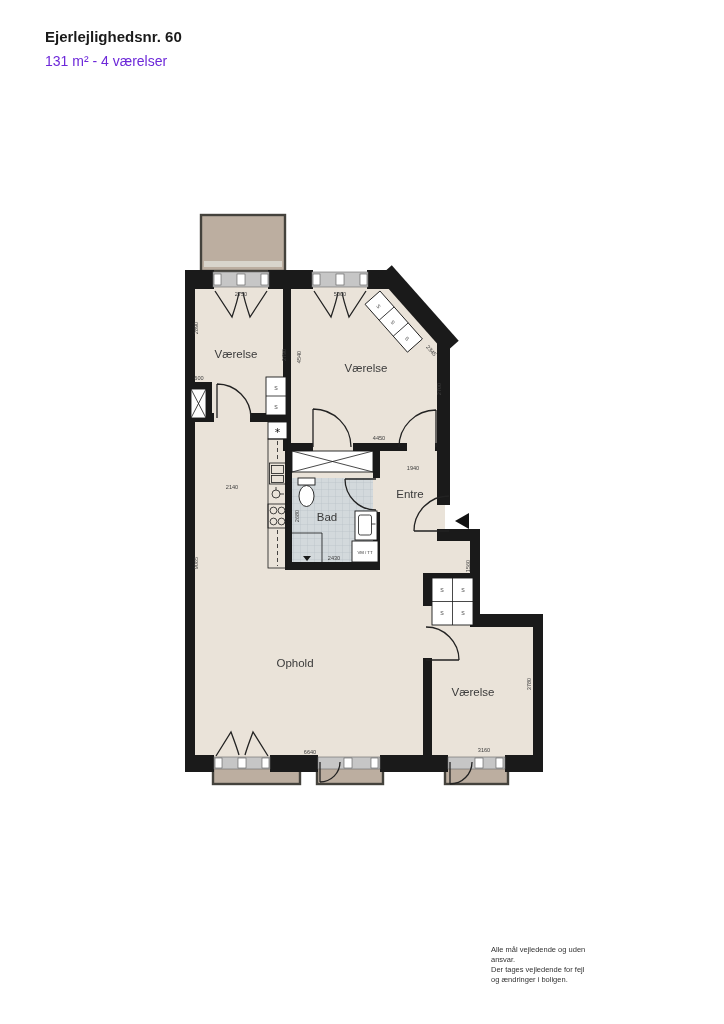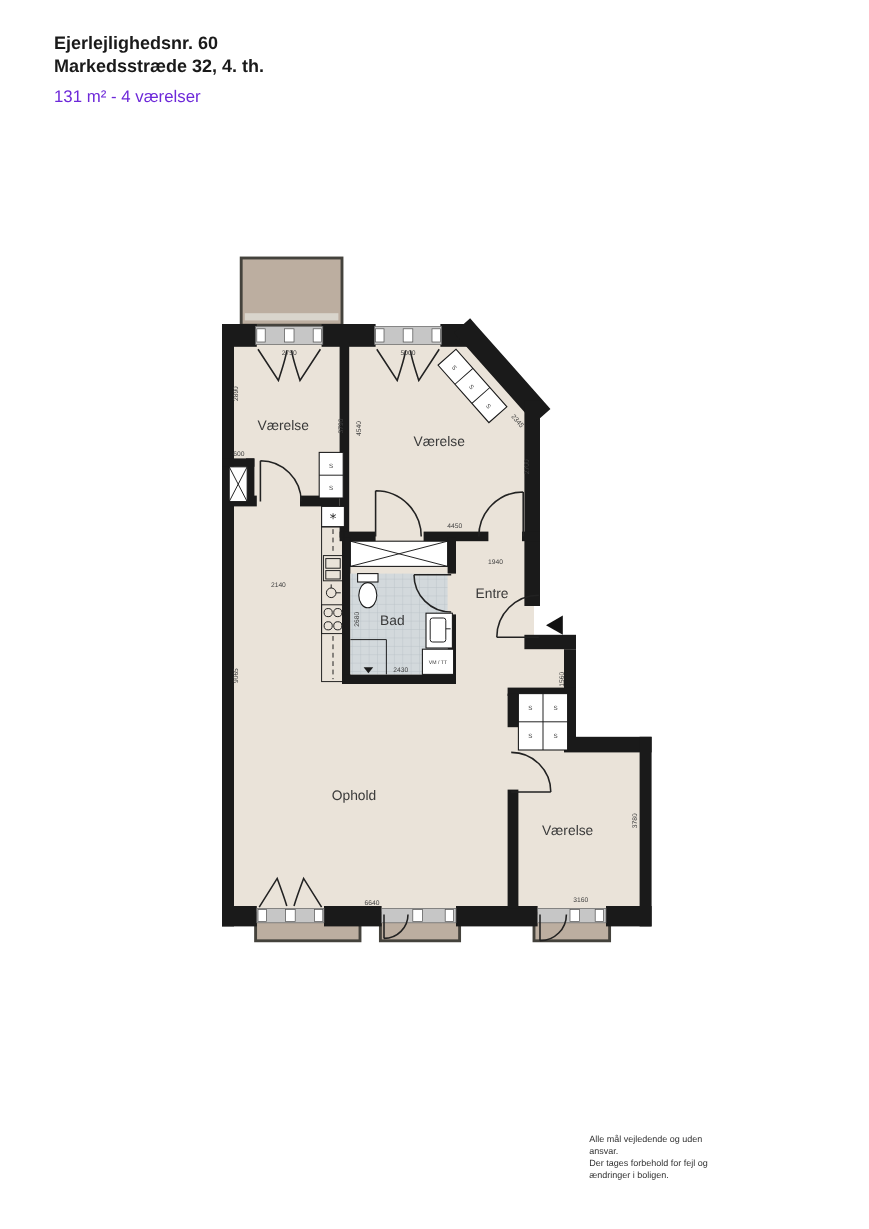--- a/index.html
+++ b/index.html
@@ -26,21 +26,20 @@
   .vmlbl{font-family:"Liberation Sans","DejaVu Sans",sans-serif;font-size:4.3px;fill:#333;text-anchor:middle;}
   .klbl{font-family:"DejaVu Sans",sans-serif;font-size:11px;fill:#111;text-anchor:middle;}
 </style>
 </head>
 <body>
 
 <div class="page">
 
   <div class="header">
     <div class="t1">Ejerlejlighedsnr. 60</div>
-    <div class="t2">Markedsstræde 32, 4. th.</div>
     <div class="sub">131 m² - 4 værelser</div>
   </div>
 
   <svg width="724" height="1024" viewBox="0 0 724 1024">
     <defs>
       <pattern id="tile" width="7" height="7" patternUnits="userSpaceOnUse">
         <rect width="7" height="7" fill="#D3D9DC"></rect>
         <path d="M7,0 V7 M0,7 H7" stroke="#b7c0c5" stroke-width="0.7" fill="none"></path>
       </pattern>
     </defs>
@@ -249,16 +248,16 @@
       <text class="dim" x="198" y="563" transform="rotate(-90 198 563)">9065</text>
       <text class="dim" x="470" y="566" transform="rotate(-90 470 566)">1560</text>
       <text class="dim" x="531" y="684" transform="rotate(-90 531 684)">3780</text>
       <text class="dim" x="310" y="754">6640</text>
       <text class="dim" x="484" y="752">3160</text>
     </g>
   </svg>
 
   <div class="footer">
     <div>Alle mål vejledende og uden ansvar.</div>
-    <div>Der tages forbehold for fejl og ændringer i boligen.</div>
+    <div>Der tages vejledende for fejl og ændringer i boligen.</div>
   </div>
 
 </div>
 
 </body></html>

